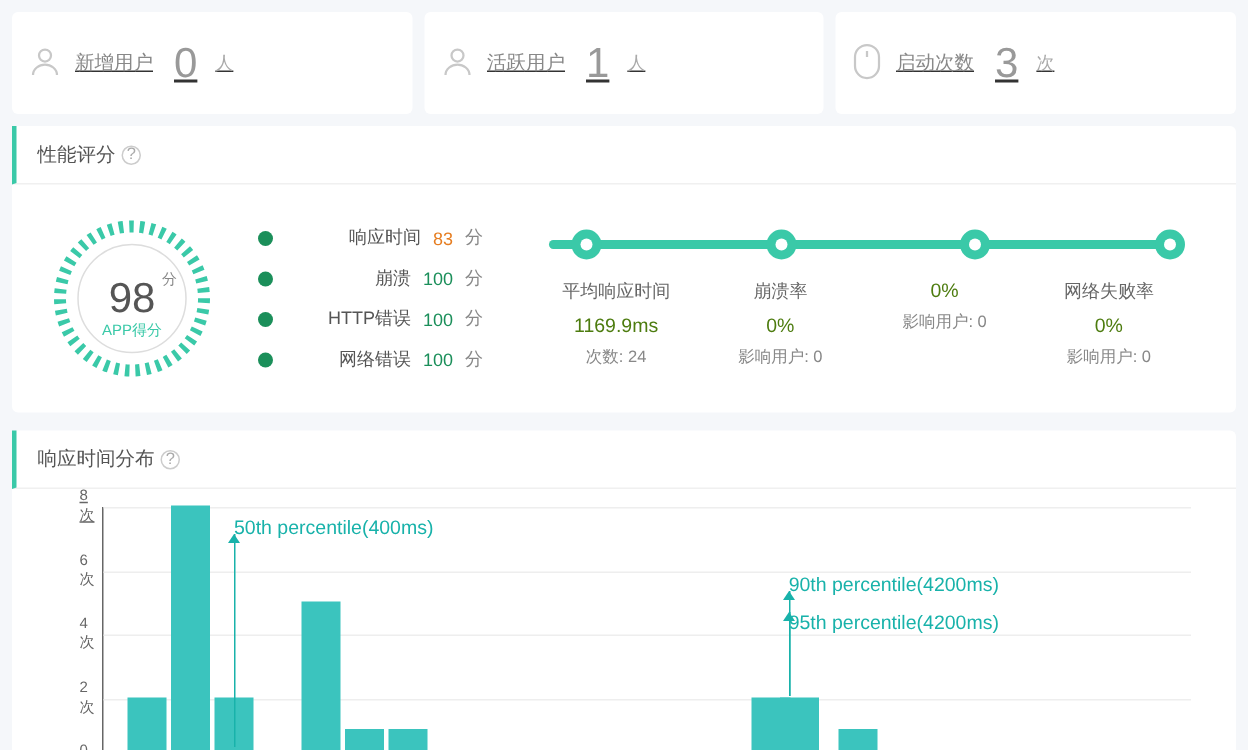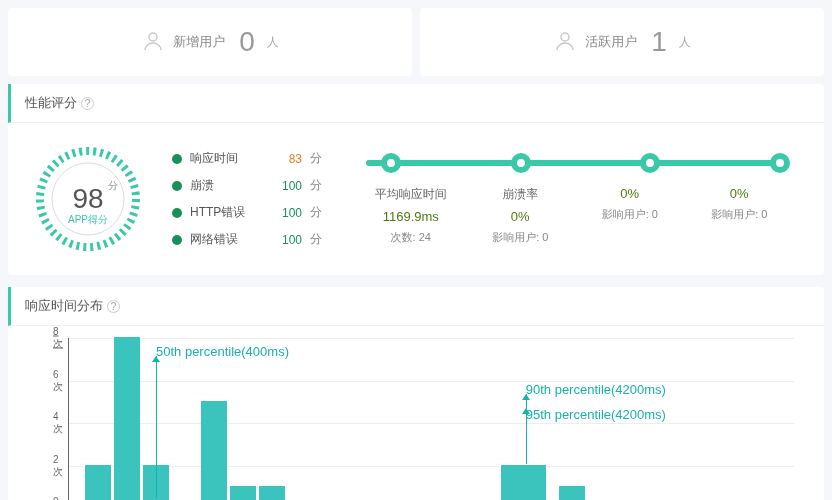--- a/index.html
+++ b/index.html
@@ -1,35 +1,35 @@
 <!DOCTYPE html>
 <html><head>
 <meta charset="utf-8">
 <style>
 * { box-sizing: border-box; margin: 0; padding: 0; }
 body { font-family: -apple-system, "Helvetica Neue", Arial, sans-serif; background: #f5f7fa; width: 832px; font-size: 12px; color: #333; }
 .stats-row { display: flex; padding: 8px; gap: 8px; }
-.stat-card { flex: 1; background: #fff; border-radius: 4px; display: flex; align-items: center; justify-content: center; padding: 18px 10px; gap: 8px; }
+.stat-card { flex: 1; background: #fff; border-radius: 4px; display: flex; align-items: center; padding: 18px 10px; gap: 8px; text-decoration: underline; }
 .stat-icon { color: #c8c8c8; }
 .stat-label { color: #888; font-size: 13px; margin-right: 6px; }
 .stat-num { font-size: 28px; color: #999; font-weight: 300; margin-right: 4px; }
 .stat-unit { color: #aaa; font-size: 12px; }
 .panel { background: #fff; margin: 0 8px 12px; border-radius: 4px; }
 .panel-head { padding: 10px 14px; border-bottom: 1px solid #f0f0f0; display: flex; align-items: center; border-left: 3px solid #3ac9a8; }
 .panel-title { font-size: 13px; color: #555; margin-right: 4px; }
 .help-icon { color: #aaa; font-size: 11px; border: 1px solid #ccc; border-radius: 50%; width: 13px; height: 13px; display: inline-flex; align-items: center; justify-content: center; }
 .score-body { display: flex; padding: 16px 20px; align-items: center; gap: 24px; }
 .gauge { position: relative; width: 120px; height: 120px; }
 .gauge-num { position: absolute; top: 44px; left: 0; right: 0; text-align: center; font-size: 28px; color: #555; }
 .gauge-fen { position: absolute; top: 40px; right: 30px; font-size: 10px; color: #888; }
 .gauge-label { position: absolute; top: 74px; left: 0; right: 0; text-align: center; font-size: 10px; color: #3ac9a8; }
 .metrics-list { display: flex; flex-direction: column; gap: 10px; min-width: 150px; }
 .metric-row { display: flex; align-items: center; gap: 8px; font-size: 12px; }
 .dot { width: 10px; height: 10px; border-radius: 50%; background: #1b8f5a; }
-.metric-name { color: #555; flex: 1; }
+.metric-name { color: #555; flex: 1; text-align: right; }
 .metric-score { color: #e67e22; }
 .metric-score.green { color: #1b8f5a; }
 .metric-unit { color: #888; }
 .track-wrap { flex: 1; padding: 0 10px; }
 .track { position: relative; height: 6px; background: #e5e5e5; border-radius: 3px; margin: 6px 10px 20px; }
 .track-fill { position: absolute; left: 0; top: 0; bottom: 0; background: #3ac9a8; border-radius: 3px; }
 .node { position: absolute; top: -7px; width: 20px; height: 20px; border-radius: 50%; background: #3ac9a8; margin-left: -10px; display: flex; align-items: center; justify-content: center; }
 .node::after { content: ""; width: 8px; height: 8px; border-radius: 50%; background: #fff; }
 .track-labels { display: flex; }
 .tl-col { flex: 1; text-align: center; }
@@ -59,20 +59,29 @@
     <span class="stat-unit">人</span>
   </div>
   <div class="stat-card">
     <span class="stat-icon"><svg width="24" height="24" viewBox="0 0 24 24" fill="none" stroke="#c8c8c8" stroke-width="1.5">
           <circle cx="12" cy="8" r="4"></circle>
           <path d="M4 21c0-4 4-7 8-7s8 3 8 7"></path>
         </svg></span>
     <span class="stat-label">活跃用户</span>
     <span class="stat-num">1</span>
     <span class="stat-unit">人</span>
+  </div>
+  <div class="stat-card">
+    <span class="stat-icon"><svg width="22" height="26" viewBox="0 0 22 26" fill="none" stroke="#c8c8c8" stroke-width="1.5">
+          <rect x="3" y="2" width="16" height="22" rx="8"></rect>
+          <line x1="11" y1="6" x2="11" y2="10"></line>
+        </svg></span>
+    <span class="stat-label">启动次数</span>
+    <span class="stat-num">3</span>
+    <span class="stat-unit">次</span>
   </div>
 </div>
 
 <div class="panel">
   <div class="panel-head">
     <span class="panel-title">性能评分</span>
     <span class="help-icon">?</span>
   </div>
   <div class="score-body">
     <div class="gauge">
@@ -127,20 +136,21 @@
           <div class="tl-col">
             <div class="tl-title">崩溃率</div>
     <div class="tl-val">0%</div>
     <div class="tl-sub">影响用户: 0</div>
           </div>
           <div class="tl-col">
     <div class="tl-val">0%</div>
     <div class="tl-sub">影响用户: 0</div>
           </div>
           <div class="tl-col">
+            <div class="tl-title">网络失败率</div>
     <div class="tl-val">0%</div>
     <div class="tl-sub">影响用户: 0</div>
           </div>
         </div>
     </div>
   </div>
 </div>
 
 <div class="panel">
   <div class="panel-head">

